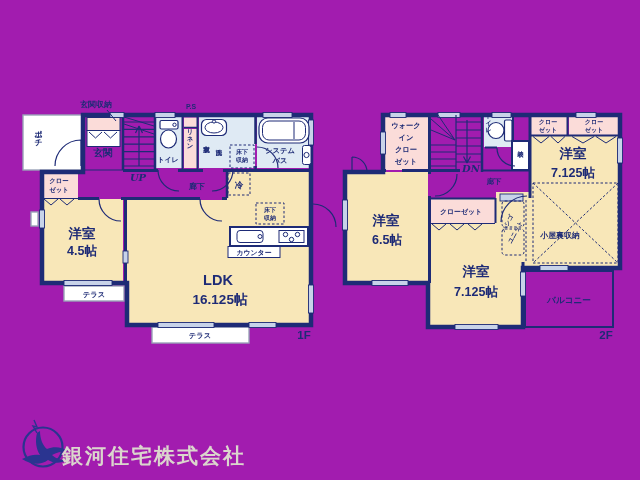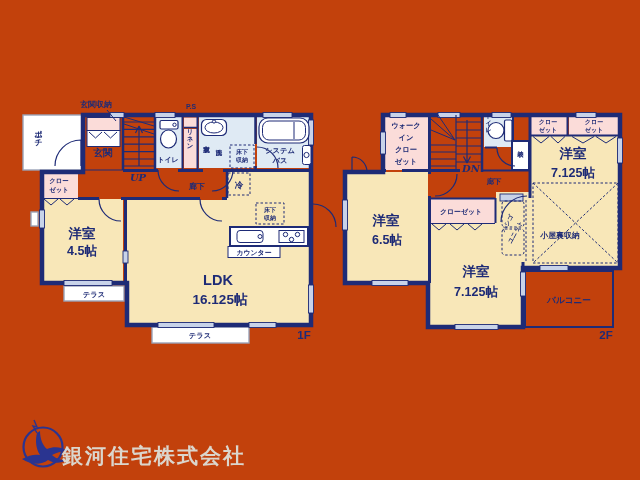--- a/index.html
+++ b/index.html
@@ -1,16 +1,16 @@
 <!DOCTYPE html>
 <html lang="ja"><head>
 <meta charset="utf-8">
 <style>
   html,body{margin:0;padding:0;background:#fff;}
-  #stage{position:relative;width:640px;height:480px;background:#c2410c;overflow:hidden;}
+  #stage{position:relative;width:640px;height:480px;background:#a21caf;overflow:hidden;}
   svg{position:absolute;left:0;top:0;}
   .t{fill:#1e2b76;font-weight:bold;text-anchor:middle;font-family:"Liberation Sans",sans-serif;}
   .f55{font-size:6px;}
   .f60{font-size:6.4px;}
   .f65{font-size:6.9px;}
   .f70{font-size:7.3px;}
   .f75{font-size:7.9px;}
   .f80{font-size:8.6px;}
   .f95{font-size:9.6px;}
   .f12{font-size:12.5px;}

